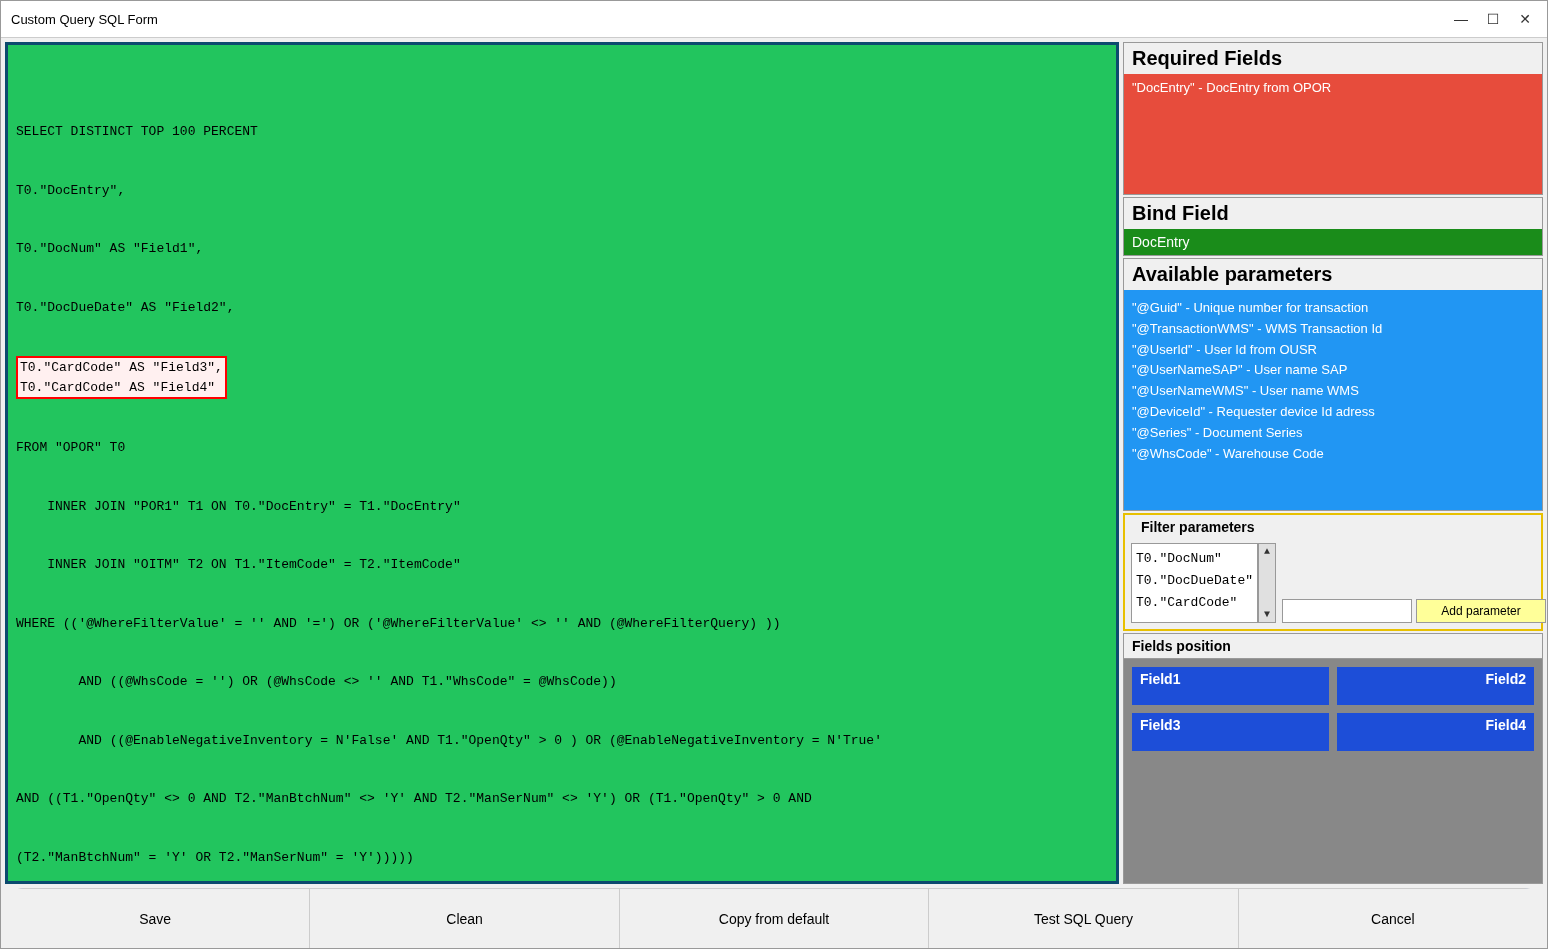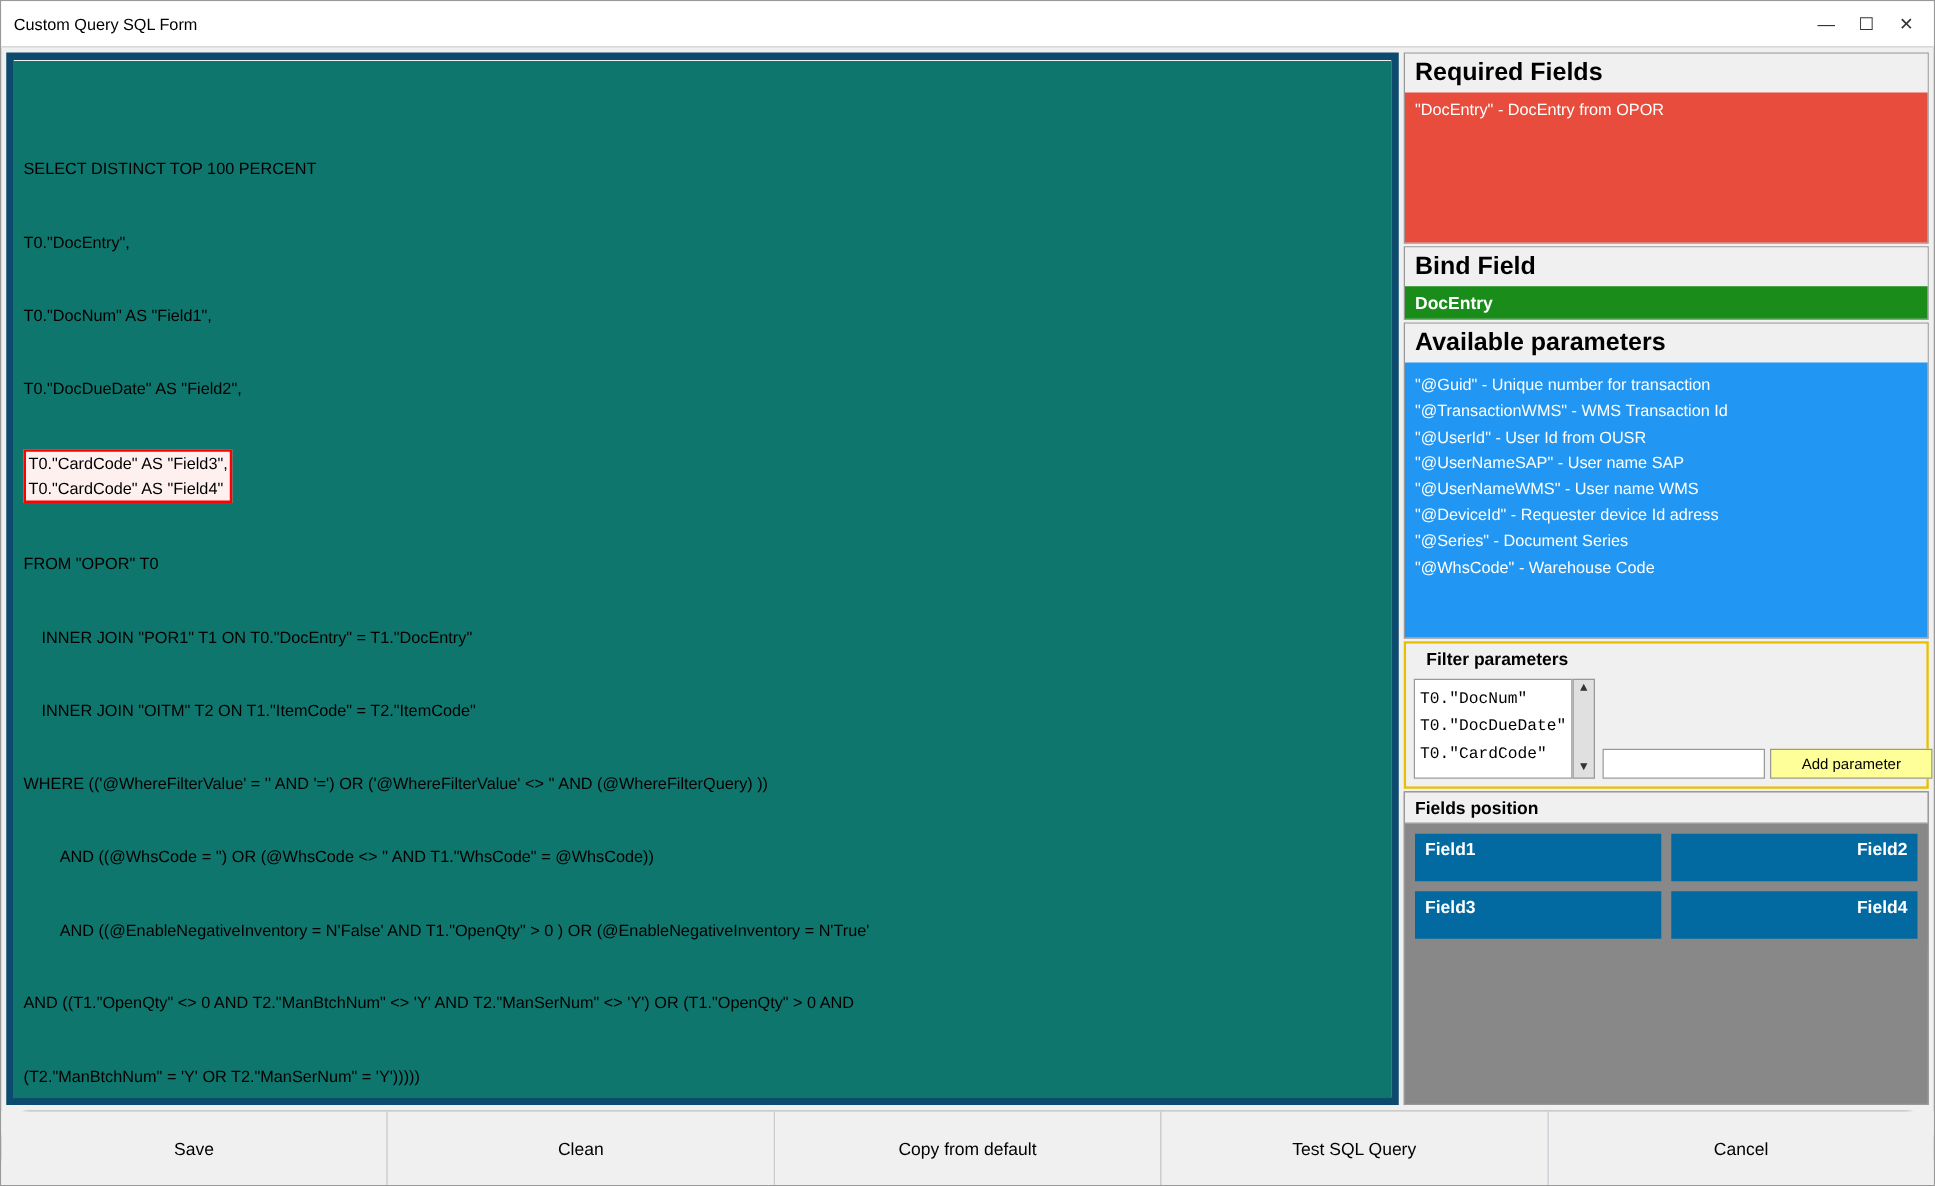--- a/index.html
+++ b/index.html
@@ -46,26 +46,26 @@
 
     .main-content {
       display: flex;
       flex: 1;
       overflow: hidden;
     }
 
     
     .sql-editor {
       flex: 1;
-      background: #0f766e;
-      border: 6px solid #0c4a6e;
+      background: #22c55e;
+      border: 3px solid #0c4a6e;
       margin: 4px;
       padding: 8px;
       overflow: auto;
-      font-family: Liberation Sans, sans-serif;
+      font-family: Liberation Mono, monospace;
       font-size: 13px;
       white-space: pre-wrap;
       position: relative;
     }
 
     .sql-highlighted {
       line-height: 1.5;
     }
 
     .highlight-box {
@@ -115,21 +115,21 @@
     .bind-field {
       background: #f0f0f0;
     }
 
     .bind-content {
       background: #1a8c1a;
       padding: 5px 8px;
       color: #fff;
       font-family: Arial, sans-serif;
       font-size: 14px;
-      font-weight: bold;
+      font-weight: normal;
     }
 
     
     .available-params {
       background: #f0f0f0;
     }
 
     .params-content {
       background: #2196F3;
       min-height: 220px;
@@ -253,21 +253,21 @@
     .fields-grid {
       background: #888;
       padding: 8px;
       display: grid;
       grid-template-columns: 1fr 1fr;
       gap: 8px;
       min-height: 100px;
     }
 
     .field-cell {
-      background: #0369a1;
+      background: #1d4ed8;
       color: #fff;
       font-family: Arial, sans-serif;
       font-size: 14px;
       font-weight: bold;
       padding: 4px 8px;
     }
 
     
     .toolbar {
       display: flex;

